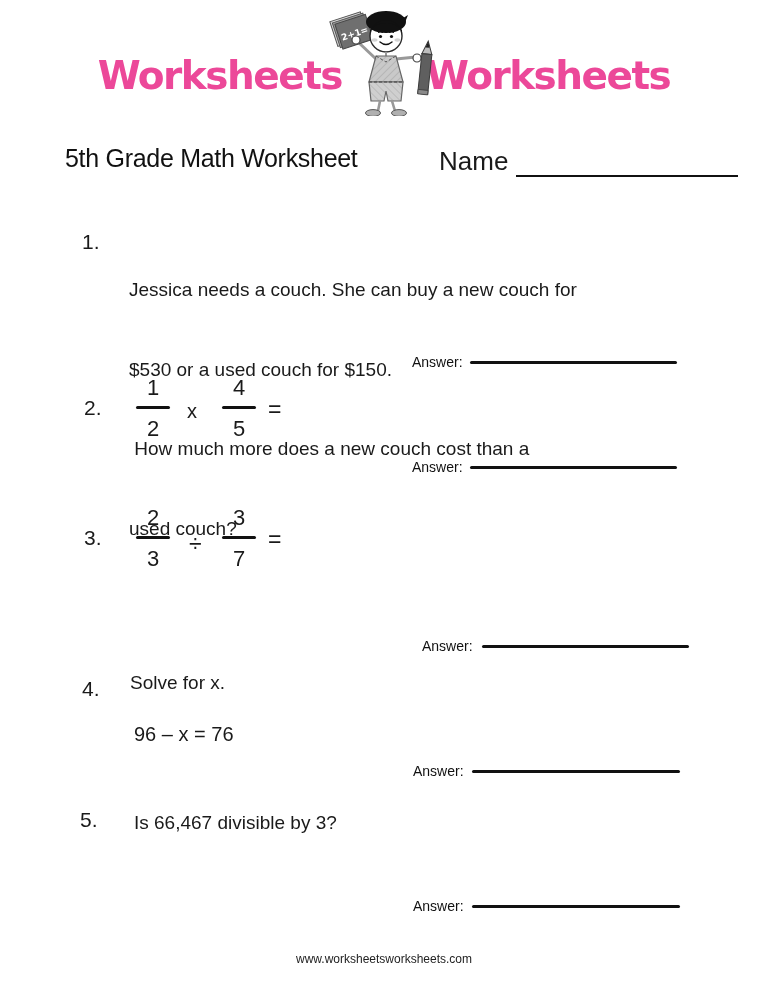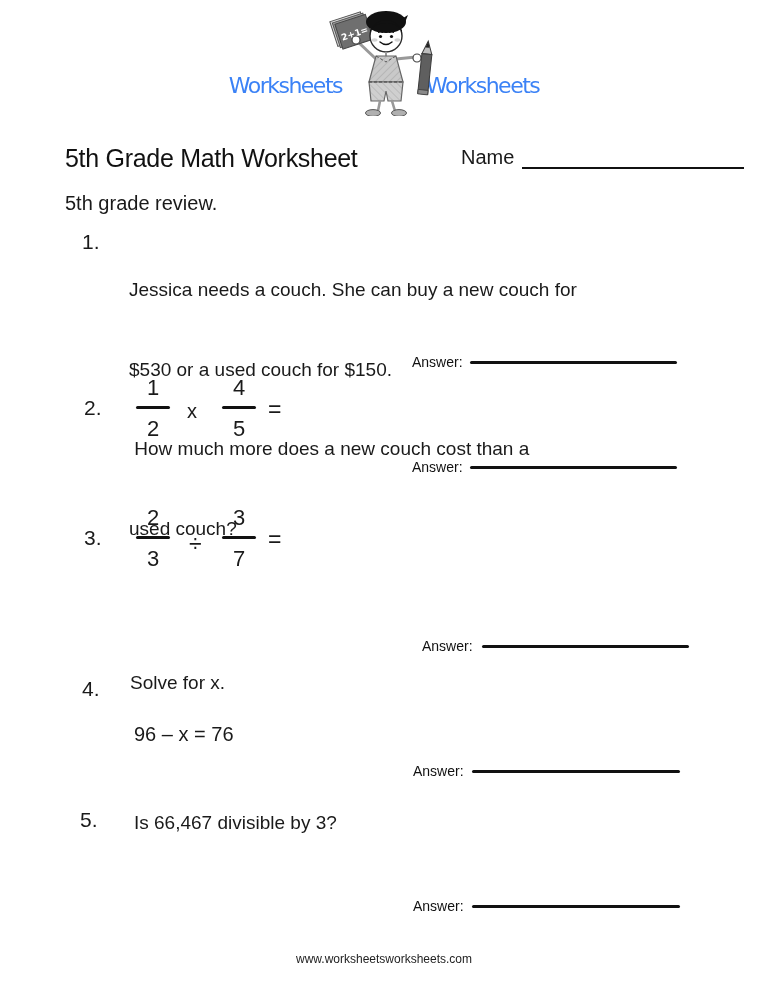--- a/index.html
+++ b/index.html
@@ -5,27 +5,27 @@
   * { margin:0; padding:0; box-sizing:border-box; }
   html,body { background:#888; }
   .page {
     position:relative; width:768px; height:994px; margin:0 auto;
     background:#ffffff; overflow:hidden;
     font-family:"Liberation Sans", sans-serif; color:#1a1a1a;
   }
   
   .logo { position:absolute; top:0; left:0; width:100%; height:118px;
           display:flex; align-items:flex-end; justify-content:center; }
-  .logo-text { font-family:"DejaVu Sans", sans-serif; font-weight:normal;
-               font-size:22px; color:#3b82f6; letter-spacing:-1.5px;
+  .logo-text { font-family:"DejaVu Sans", sans-serif; font-weight:bold;
+               font-size:39px; color:#ec4899; letter-spacing:-1.5px;
                margin-bottom:20px; }
   .logo-boy { width:112px; height:108px; margin:0 -14px 2px -14px; position:relative; z-index:2; }
   
   .title { position:absolute; left:65px; top:144px; font-size:25px; color:#111; letter-spacing:-0.3px; }
-  .name-group { position:absolute; left:461px; top:146px; font-size:20px; display:flex; align-items:flex-end; }
+  .name-group { position:absolute; left:439px; top:146px; font-size:26px; display:flex; align-items:flex-end; }
   .name-line { display:inline-block; width:222px; height:22px;
                border-bottom:2px solid #111; margin-left:8px; }
   .subtitle { position:absolute; left:65px; top:192px; font-size:20px; }
   
   .qnum { position:absolute; font-size:21px; }
   .qtext { position:absolute; font-size:19px; line-height:26.5px; white-space:pre; }
   .frac { position:absolute; width:38px; text-align:center; font-size:22px; }
   .frac .fnum { height:28px; line-height:28px; }
   .frac .fbar { height:3px; background:#111; border-radius:2px; margin:4px 2px; }
   .frac .fden { height:28px; line-height:32px; }
@@ -105,21 +105,20 @@
       <ellipse cx="71" cy="105" rx="7.5" ry="3.4" fill="#b0b0b0" stroke="#555" stroke-width="1"></ellipse>
     </svg>
     <span class="logo-text">Worksheets</span>
   </div>
 
   <div class="title">5th Grade Math Worksheet</div>
   <div class="name-group">
     <span>Name</span>
     <span class="name-line"></span>
   </div>
-  <div class="subtitle">5th grade review.</div>
 
   <div class="qnum" style="left:82px; top:230px;">1.</div>
   <div class="qtext" style="left:129px; top:224px;">
     <div>Jessica needs a couch. She can buy a new couch for</div>
     <div>$530 or a used couch for $150.</div>
     <div> How much more does a new couch cost than a</div>
     <div>used couch?</div>
   </div>
 
   <div class="answer-label" style="left:412px; top:354px;">Answer:</div>

